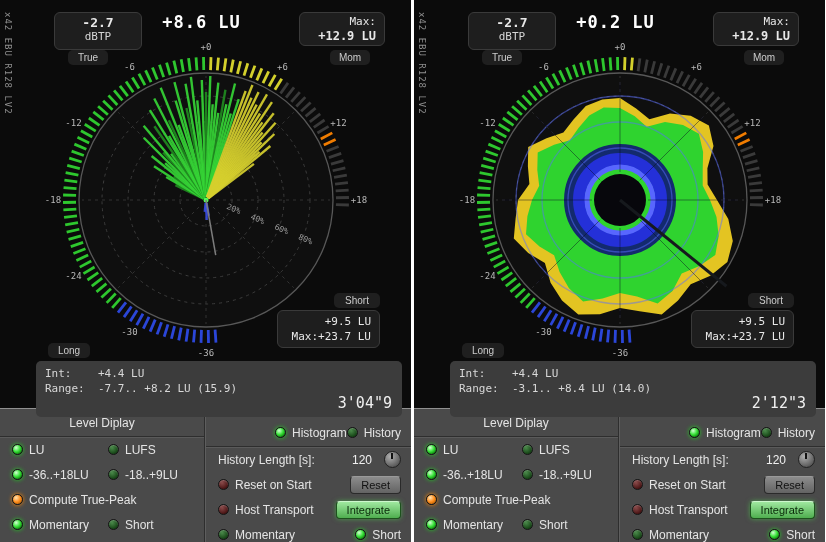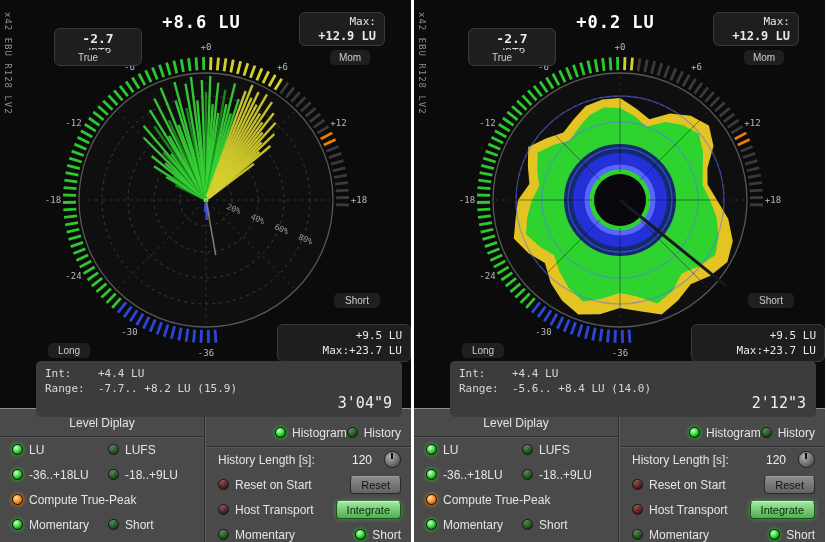--- a/index.html
+++ b/index.html
@@ -4,33 +4,33 @@
 <style>
   html,body{margin:0;padding:0;}
   body{width:826px;height:542px;overflow:hidden;background:#ffffff;font-family:"Liberation Sans",sans-serif;}
   .wrap{display:flex;gap:3px;width:826px;height:542px;background:#ffffff;}
   .panel{width:411px;height:542px;display:flex;flex-direction:column;background:#0b0b0b;flex:none;}
   .meter{position:relative;width:411px;height:408px;background:#0b0b0b;flex:none;}
   svg.dial{position:absolute;left:0;top:0;}
   .vlabel{position:absolute;left:3px;top:12px;writing-mode:vertical-rl;font:9px "DejaVu Sans Mono",monospace;color:#8f8f8f;letter-spacing:1px;}
   .badge{position:absolute;background:#1e1e1e;border:1px solid #3a3a3a;border-radius:6px;color:#e8e8e8;
          font-family:"DejaVu Sans Mono",monospace;}
-  .tp-badge{left:54px;top:28px;width:86px;height:34px;text-align:center;padding-top:2px;}
+  .tp-badge{left:54px;top:12px;width:86px;height:34px;text-align:center;padding-top:2px;}
   .tp-badge .l1{font-size:13px;font-weight:bold;line-height:15px;}
   .tp-badge .l2{font-size:11px;line-height:13px;color:#d6d6d6;}
   .max-badge{left:299px;top:12px;width:86px;height:34px;text-align:right;padding:2px 8px 0 0;box-sizing:border-box;}
   .max-badge .l1{font-size:11px;line-height:14px;}
   .max-badge .l2{font-size:12px;font-weight:bold;line-height:14px;}
   .minibadge{position:absolute;background:#1f1f1f;border-radius:5px;color:#cccccc;font-size:10px;
              padding:2px 0;text-align:center;font-family:"Liberation Sans",sans-serif;}
   .true-b{left:68px;top:50px;width:40px;}
   .mom-b{left:330px;top:50px;width:40px;}
   .short-b{left:334px;top:293px;width:46px;}
   .long-b{left:48px;top:343px;width:42px;}
-  .short-values{left:277px;top:324px;width:134px;height:38px;text-align:right;padding:3px 8px 0 0;box-sizing:border-box;}
+  .short-values{left:277px;top:310px;width:103px;height:38px;text-align:right;padding:3px 8px 0 0;box-sizing:border-box;}
   .short-values div{font-size:11px;line-height:15px;}
   .infobar{position:absolute;left:36px;top:361px;width:366px;height:56px;background:#3c3c3c;border-radius:5px;}
   .stats{position:absolute;left:9px;top:5px;font:11px "DejaVu Sans Mono",monospace;color:#d8d8d8;white-space:pre;line-height:15px;}
   .time{position:absolute;right:10px;bottom:5px;font:15px "DejaVu Sans Mono",monospace;color:#f0f0f0;}
   .headline{position:absolute;left:0;right:8px;top:12px;text-align:center;color:#ffffff;
             font:bold 17px "DejaVu Sans Mono",monospace;letter-spacing:1px;}
 
   .controls{height:134px;box-sizing:border-box;background:#4a4a4a;border-top:1px solid #909090;
             display:flex;color:#e4e4e4;font-size:12px;}
   .ccol{box-sizing:border-box;}
@@ -511,21 +511,21 @@
       </div>
       <div class="minibadge mom-b">Mom</div>
       <div class="minibadge short-b">Short</div>
       <div class="badge short-values">
         <div>+9.5 LU</div>
         <div>Max:+23.7 LU</div>
       </div>
       <div class="minibadge long-b">Long</div>
       <div class="infobar">
         <div class="stats"><span>Int:    +4.4 LU</span>
-<span>Range:  -5.6.. +8.4 LU (14.0)</span></div>
+<span>Range:  -3.1.. +8.4 LU (14.0)</span></div>
         <div class="time">2'12"3</div>
       </div>
     </div>
     <div class="controls">
       <div class="ccol left">
         <div class="chead">
           <span>Level Diplay</span>
         </div>
         <div class="crow">
           <div class="item h1">

